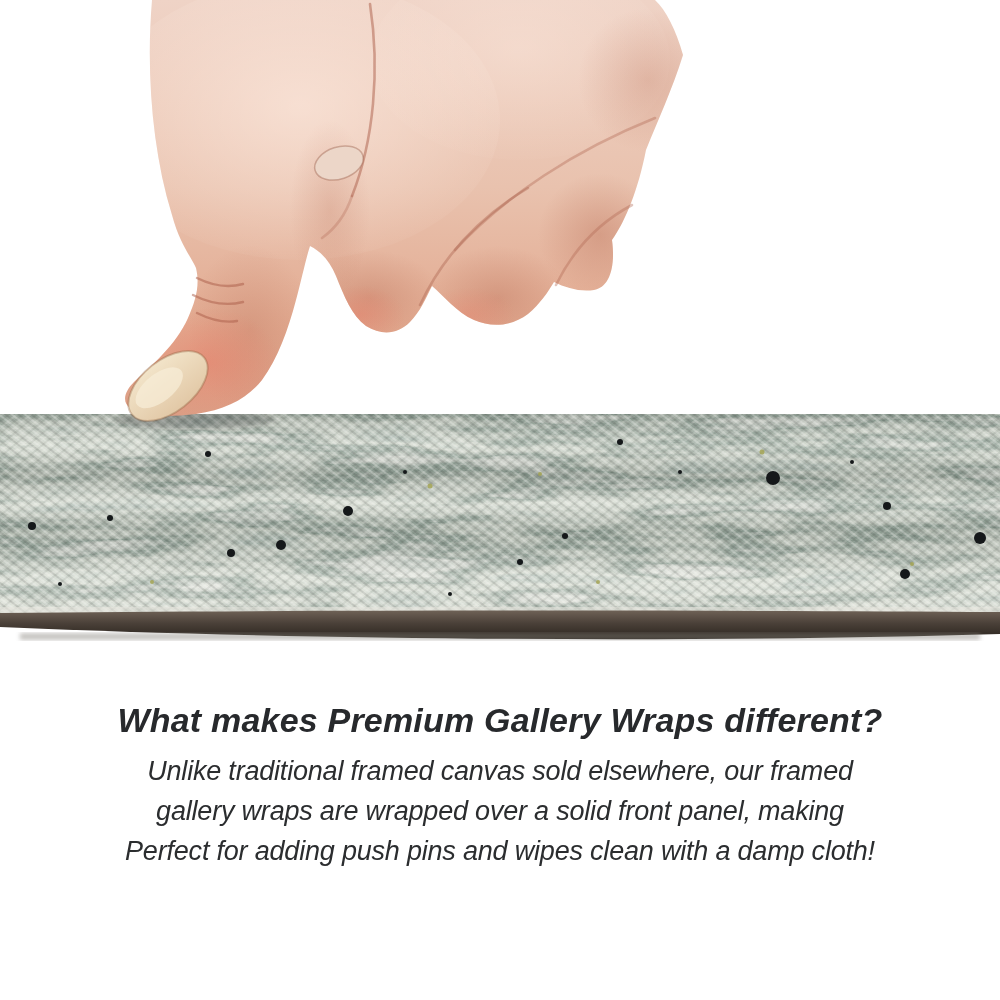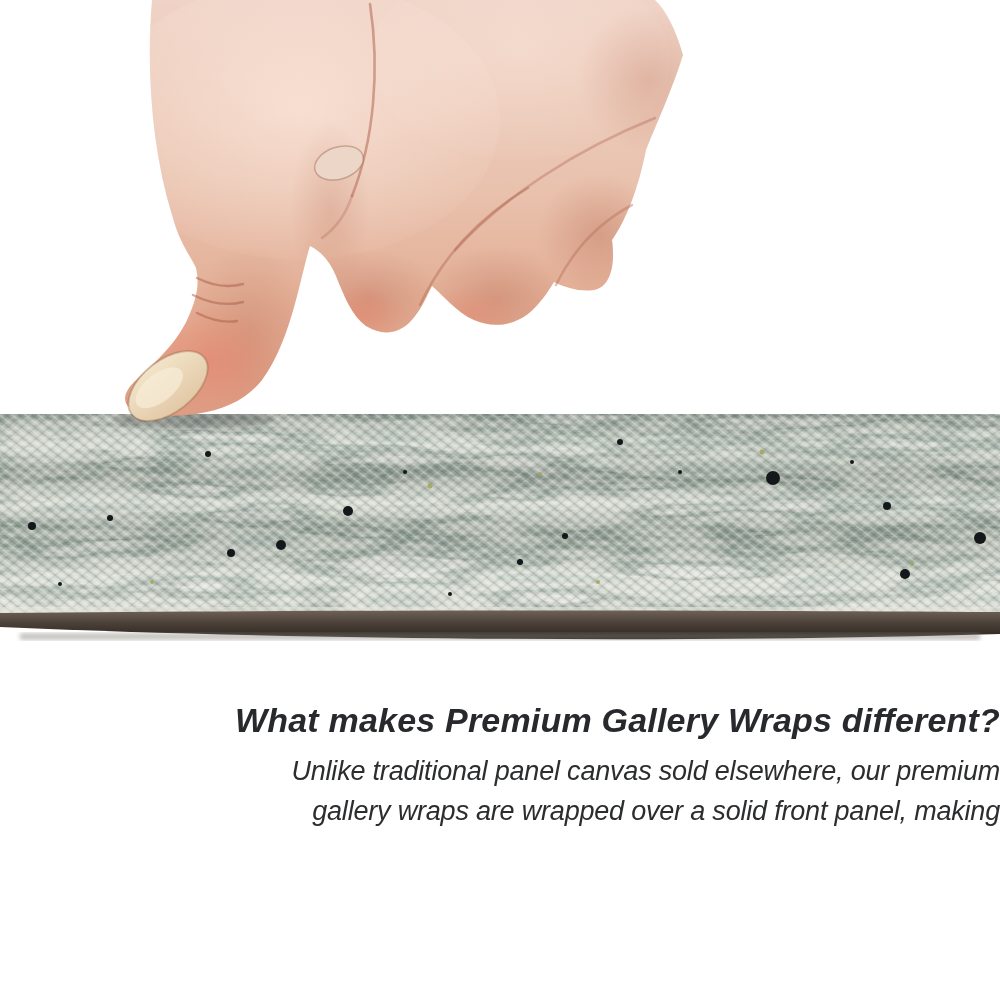--- a/index.html
+++ b/index.html
@@ -8,21 +8,21 @@
     background:#ffffff;overflow:hidden;
     font-family:"Liberation Sans", sans-serif;
   }
   
   .photo{position:absolute;inset:0;height:660px;}
   .strip{position:absolute;left:0;top:414px;width:1000px;height:235px;}
   .strip svg{display:block;width:1000px;height:235px;}
   .hand{position:absolute;left:0;top:0;width:1000px;height:422px;z-index:2;}
   
   .copy{
-    position:absolute;left:0;top:701px;width:1000px;text-align:right;
+    position:absolute;left:0;top:701px;width:1000px;text-align:center;
     color:#2b2d2f;font-style:italic;z-index:3;
   }
   .heading{
     margin:0 0 11px 0;font-size:34px;font-weight:600;line-height:1.15;
     letter-spacing:0.2px;color:#27292c;
   }
   .line{
     margin:0;font-size:27px;font-weight:500;line-height:40px;letter-spacing:-0.2px;
   }
 </style>
@@ -234,17 +234,18 @@
         <g transform="rotate(-38 168 386)">
           <ellipse cx="168" cy="386" rx="46" ry="26" fill="url(#nailGrad)" stroke="rgba(140,95,60,0.35)" stroke-width="2"></ellipse>
           <ellipse cx="160" cy="382" rx="28" ry="14" fill="rgba(248,238,216,0.7)"></ellipse>
         </g>
       </g>
     </svg>
   </section>
 
   <section class="copy">
     <h1 class="heading">What makes Premium Gallery Wraps different?</h1>
-    <p class="line">Unlike traditional panel canvas sold elsewhere, our premium</p>
+    <p class="line">Unlike traditional framed canvas sold elsewhere, our framed</p>
     <p class="line">gallery wraps are wrapped over a solid front panel, making</p>
+    <p class="line">Perfect for adding push pins and wipes clean with a damp cloth!</p>
   </section>
 
 </main>
 
 </body></html>

